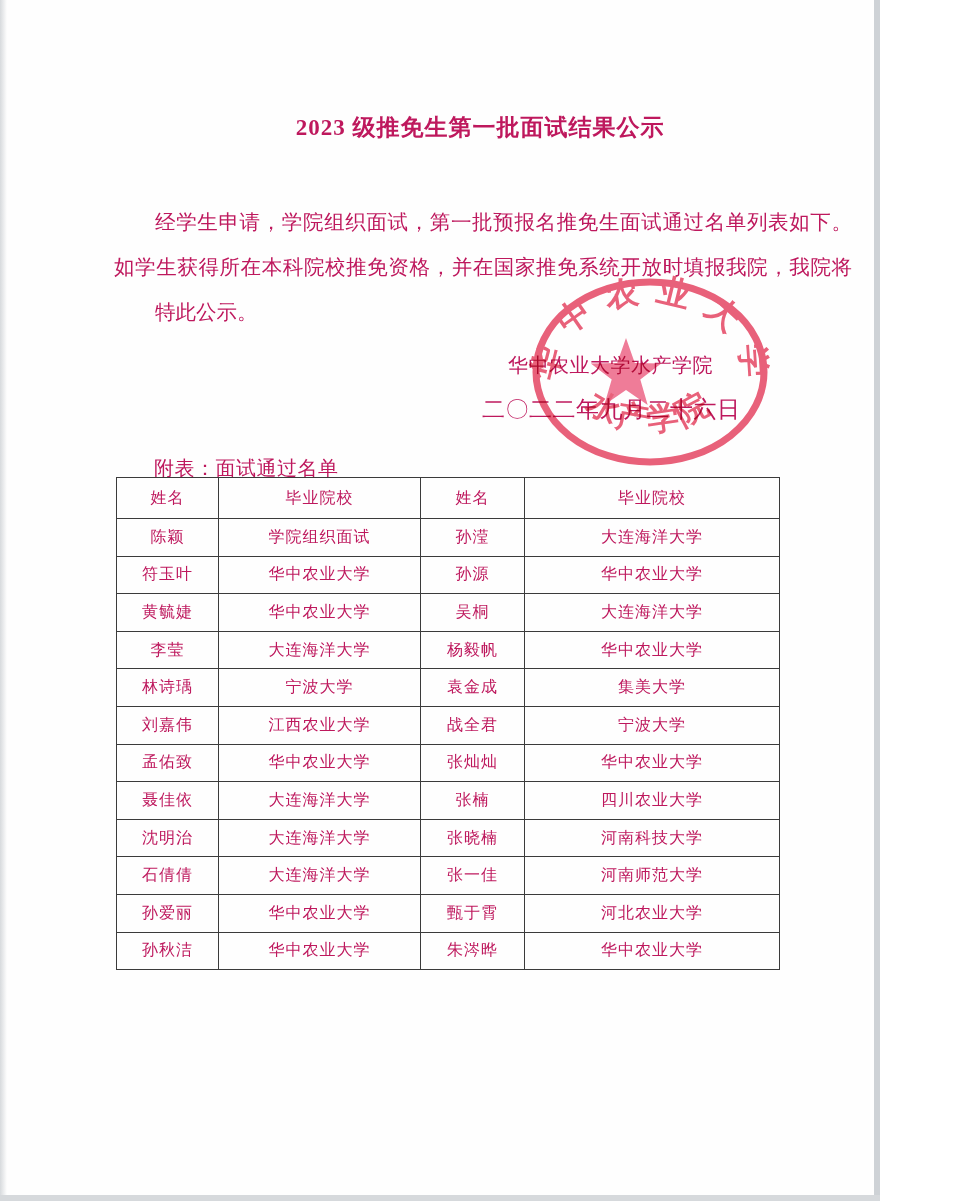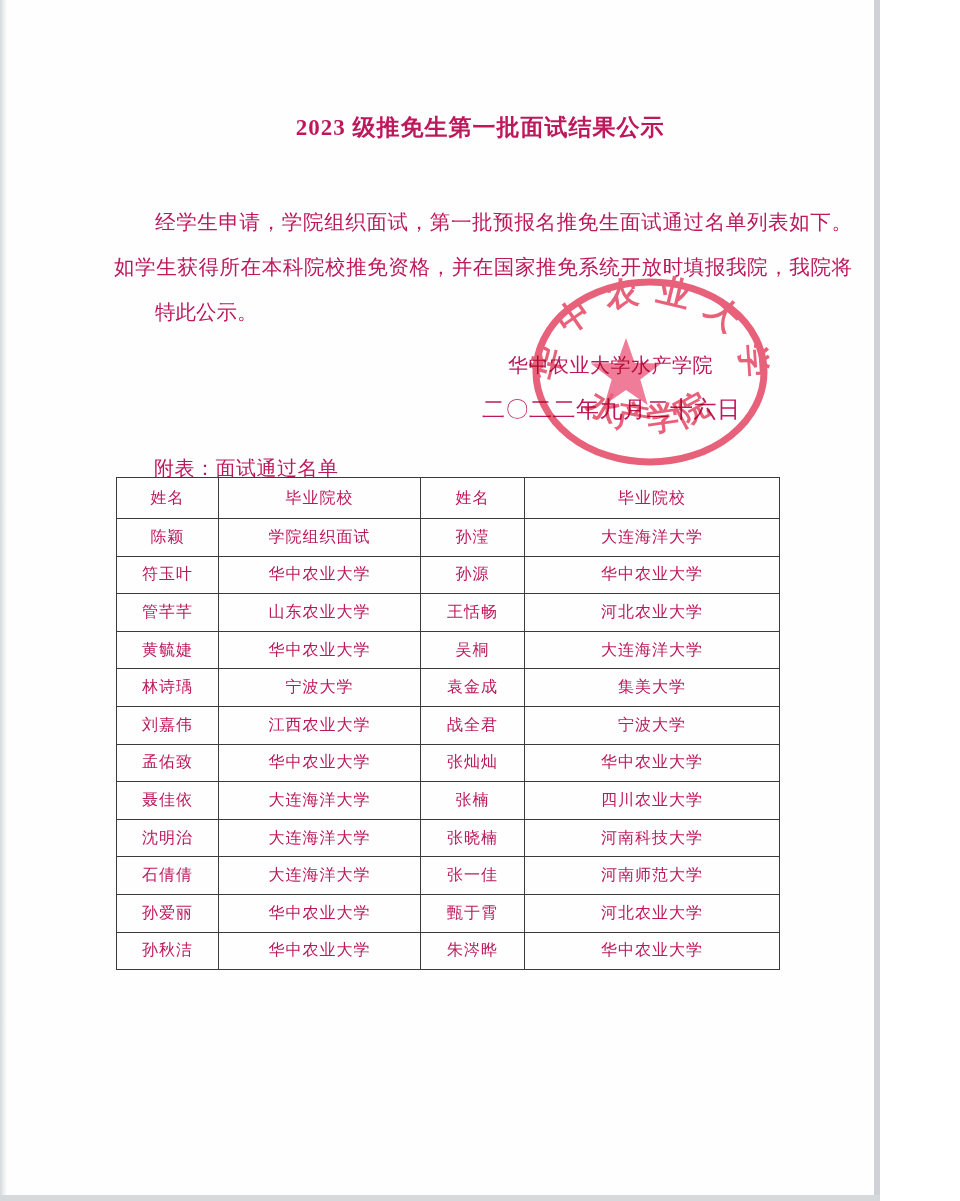--- a/index.html
+++ b/index.html
@@ -105,30 +105,30 @@
           <td>孙滢</td>
           <td>大连海洋大学</td>
         </tr>
         <tr>
           <td>符玉叶</td>
           <td>华中农业大学</td>
           <td>孙源</td>
           <td>华中农业大学</td>
         </tr>
         <tr>
-          <td>管芊芊</td>
-          <td>山东农业大学</td>
-          <td>王恬畅</td>
-          <td>河北农业大学</td>
-        </tr>
-        <tr>
           <td>黄毓婕</td>
           <td>华中农业大学</td>
           <td>吴桐</td>
           <td>大连海洋大学</td>
+        </tr>
+        <tr>
+          <td>李莹</td>
+          <td>大连海洋大学</td>
+          <td>杨毅帆</td>
+          <td>华中农业大学</td>
         </tr>
         <tr>
           <td>林诗瑀</td>
           <td>宁波大学</td>
           <td>袁金成</td>
           <td>集美大学</td>
         </tr>
         <tr>
           <td>刘嘉伟</td>
           <td>江西农业大学</td>

